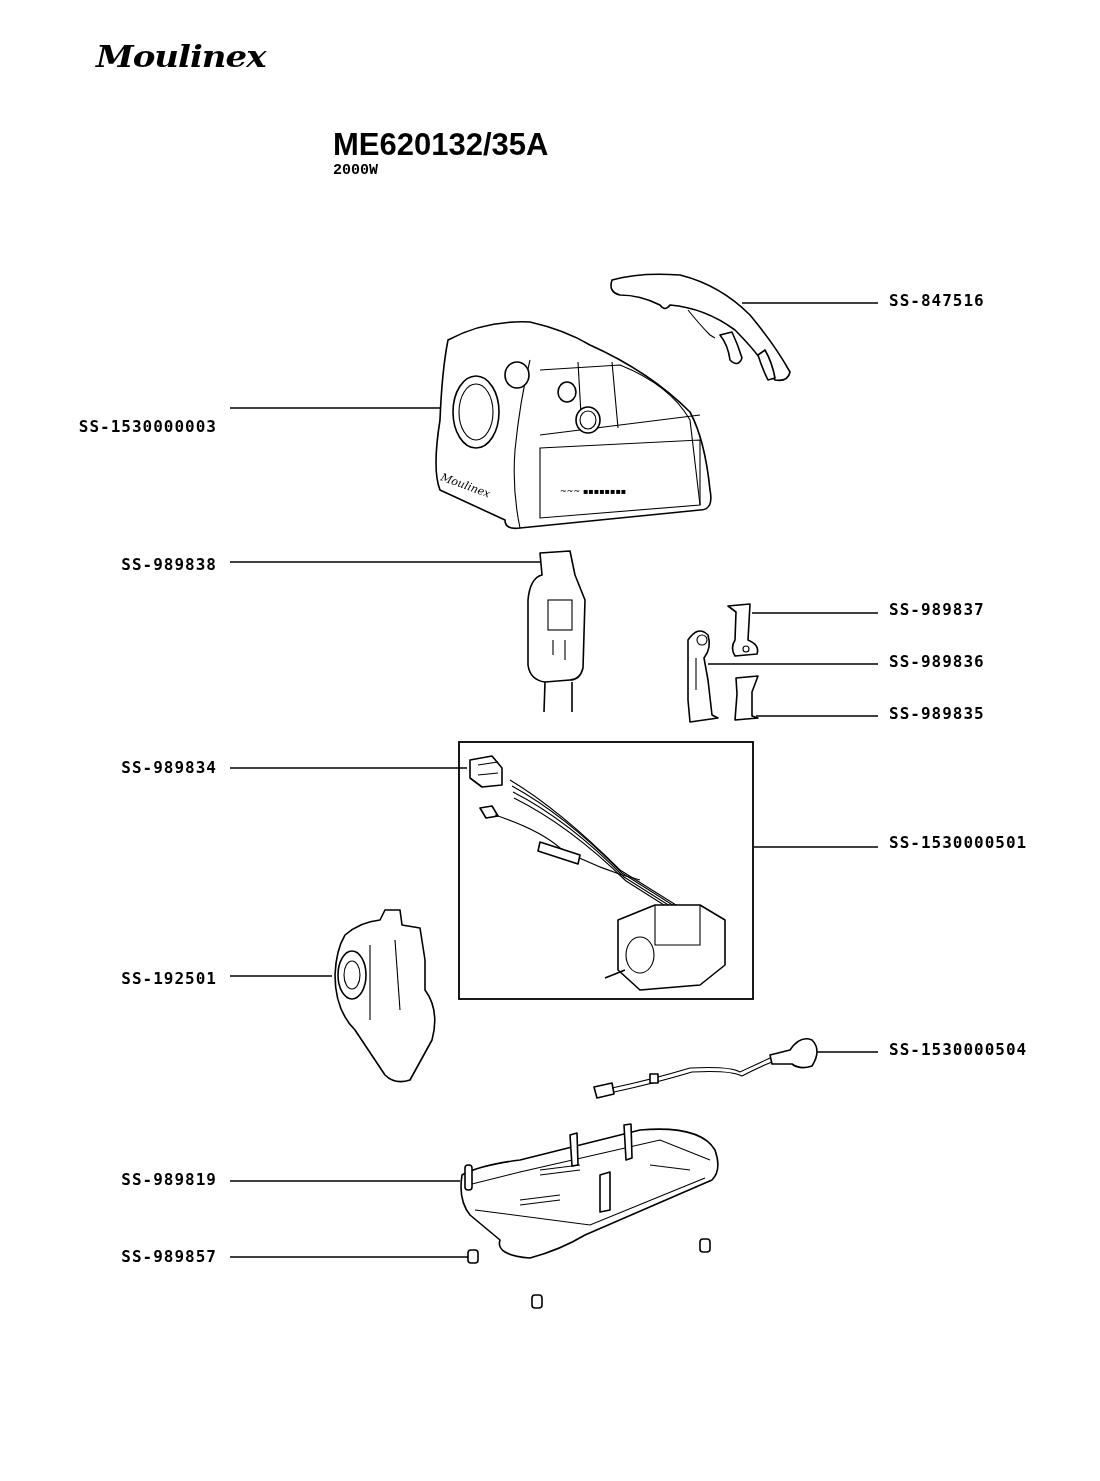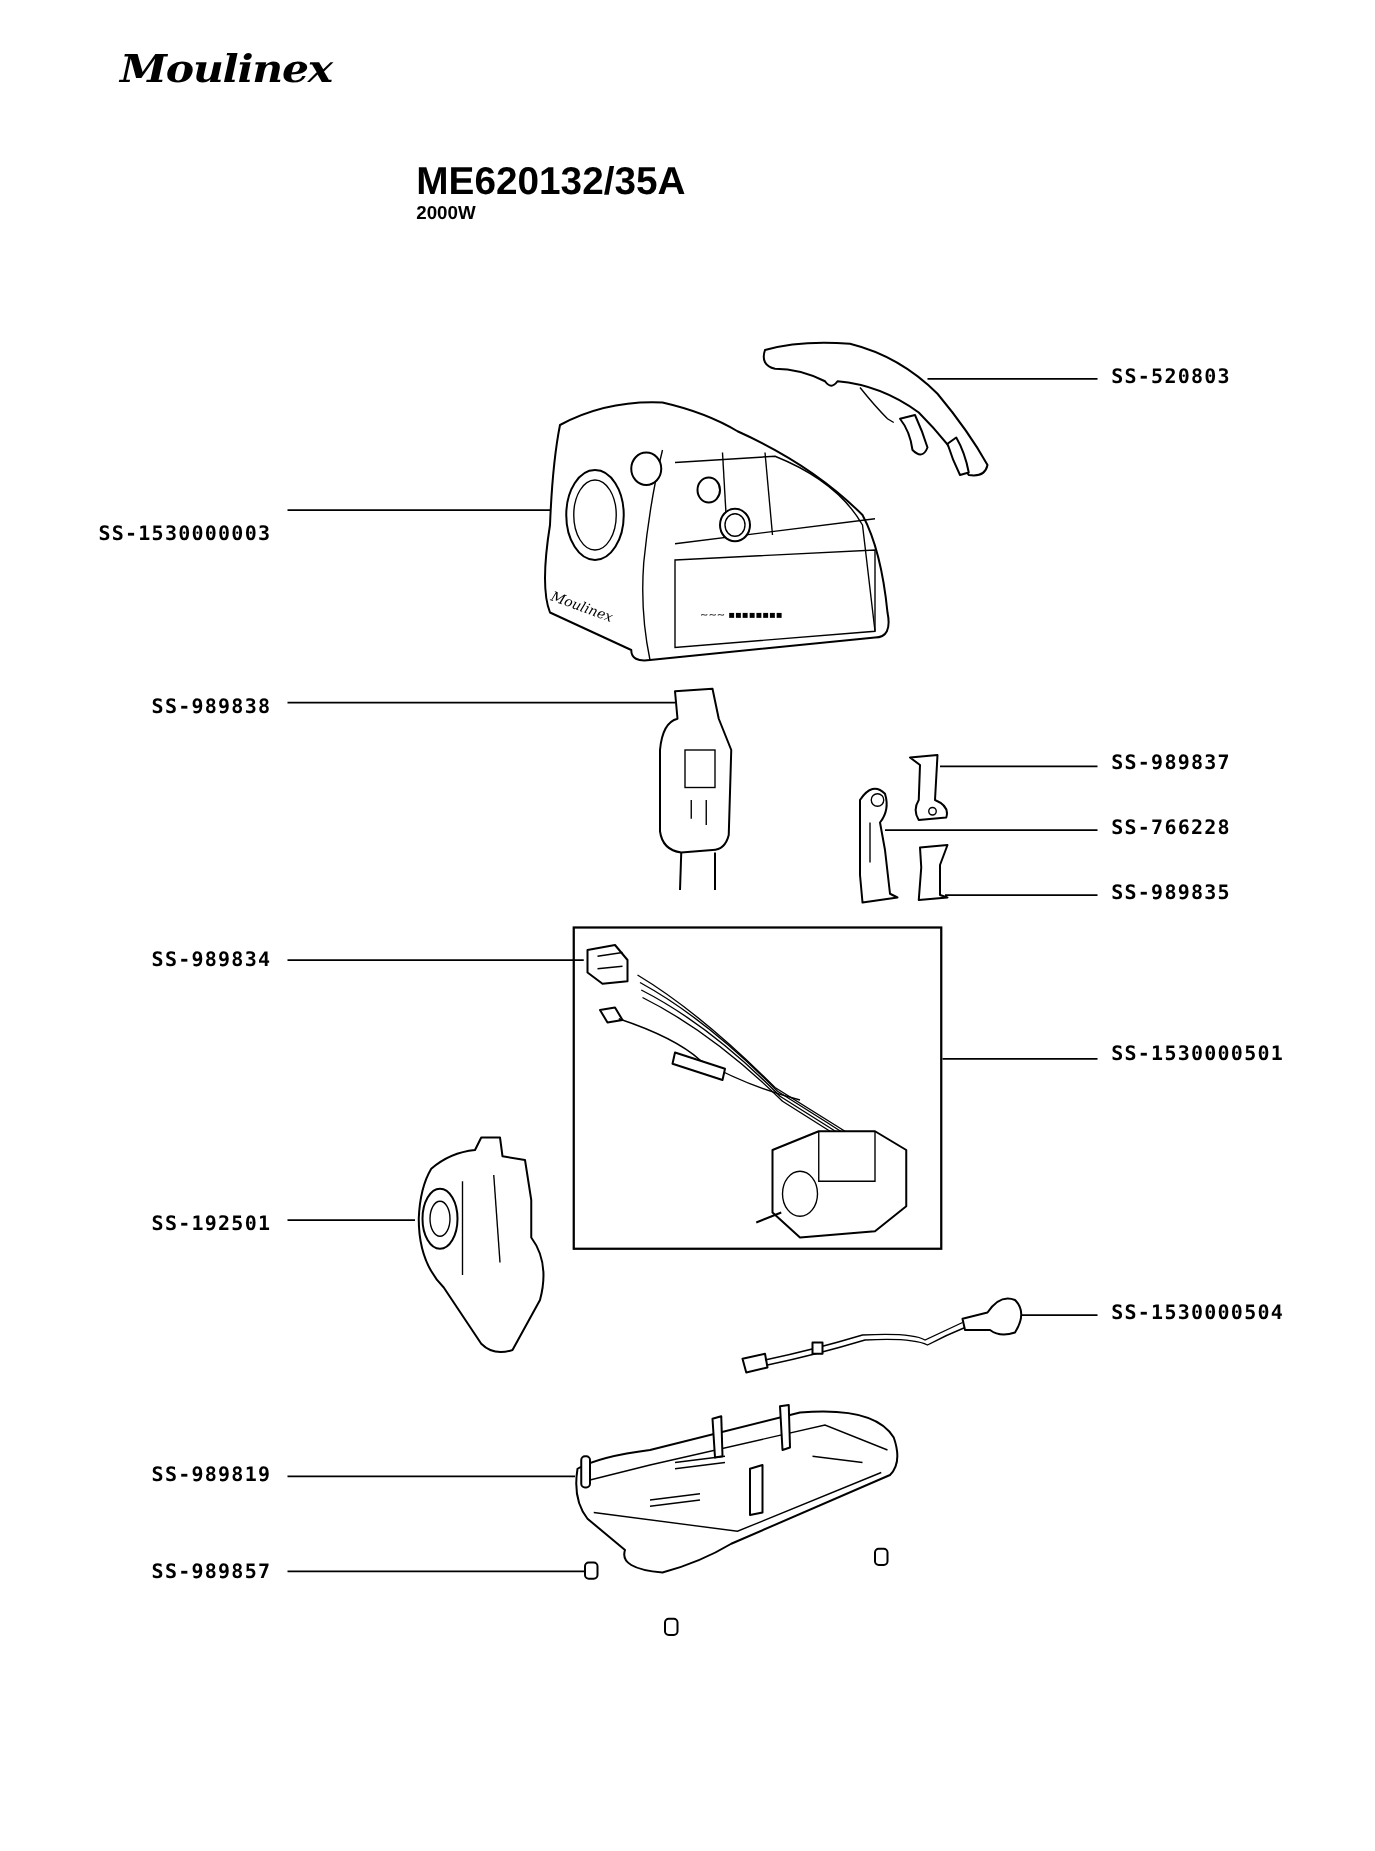--- a/index.html
+++ b/index.html
@@ -1,38 +1,38 @@
 <!DOCTYPE html>
 <html><head>
 <meta charset="utf-8">
 <style>
   html, body { margin:0; padding:0; background:#ffffff; }
   body { width:1100px; height:1481px; position:relative; overflow:hidden; font-family:"DejaVu Sans Mono", monospace; color:#000; }
   .brand { position:absolute; left:96px; top:36px; font-family:"DejaVu Serif", serif; font-style:italic; font-weight:bold; font-size:34px; letter-spacing:-1px; transform:scaleY(0.9); }
   .model { position:absolute; left:333px; top:127px; font-family:"Liberation Sans", sans-serif; font-weight:bold; font-size:31px; }
-  .power { position:absolute; left:333px; top:162px; font-family:Liberation Sans, sans-serif; font-weight:bold; font-size:15px; }
+  .power { position:absolute; left:333px; top:162px; font-family:Liberation Mono, monospace; font-weight:bold; font-size:15px; }
   .label { position:absolute; font-family:"DejaVu Sans Mono", monospace; font-weight:bold; font-size:16px; letter-spacing:1px; white-space:nowrap; line-height:18px; }
   .label.left { text-align:right; width:180px; }
   svg.drawing { position:absolute; left:0; top:0; }
   .part { fill:#fff; stroke:#000; stroke-width:1.6; stroke-linejoin:round; }
   .thin { fill:none; stroke:#000; stroke-width:1.1; }
   .leader { stroke:#000; stroke-width:1.4; fill:none; }
 </style>
 </head>
 <body>
 
 <div class="brand">Moulinex</div>
 <div class="model">ME620132/35A</div>
 <div class="power">2000W</div>
 
-<div class="label" style="left:889px;top:292px;">SS-520803</div>
+<div class="label" style="left:889px;top:292px;">SS-847516</div>
 <div class="label left" style="left:37px;top:398px;margin-top:20px;">SS-1530000003</div>
 <div class="label left" style="left:37px;top:556px;">SS-989838</div>
 <div class="label" style="left:889px;top:601px;">SS-989837</div>
-<div class="label" style="left:889px;top:653px;">SS-766228</div>
+<div class="label" style="left:889px;top:653px;">SS-989836</div>
 <div class="label" style="left:889px;top:705px;text-align:right;">SS-989835</div>
 <div class="label left" style="left:37px;top:759px;">SS-989834</div>
 <div class="label" style="left:889px;top:834px;">SS-1530000501</div>
 <div class="label left" style="left:37px;top:970px;">SS-192501</div>
 <div class="label" style="left:889px;top:1041px;">SS-1530000504</div>
 <div class="label left" style="left:37px;top:1171px;">SS-989819</div>
 <div class="label left" style="left:37px;top:1248px;">SS-989857</div>
 
 <svg class="drawing" width="1100" height="1481" viewBox="0 0 1100 1481">
 

